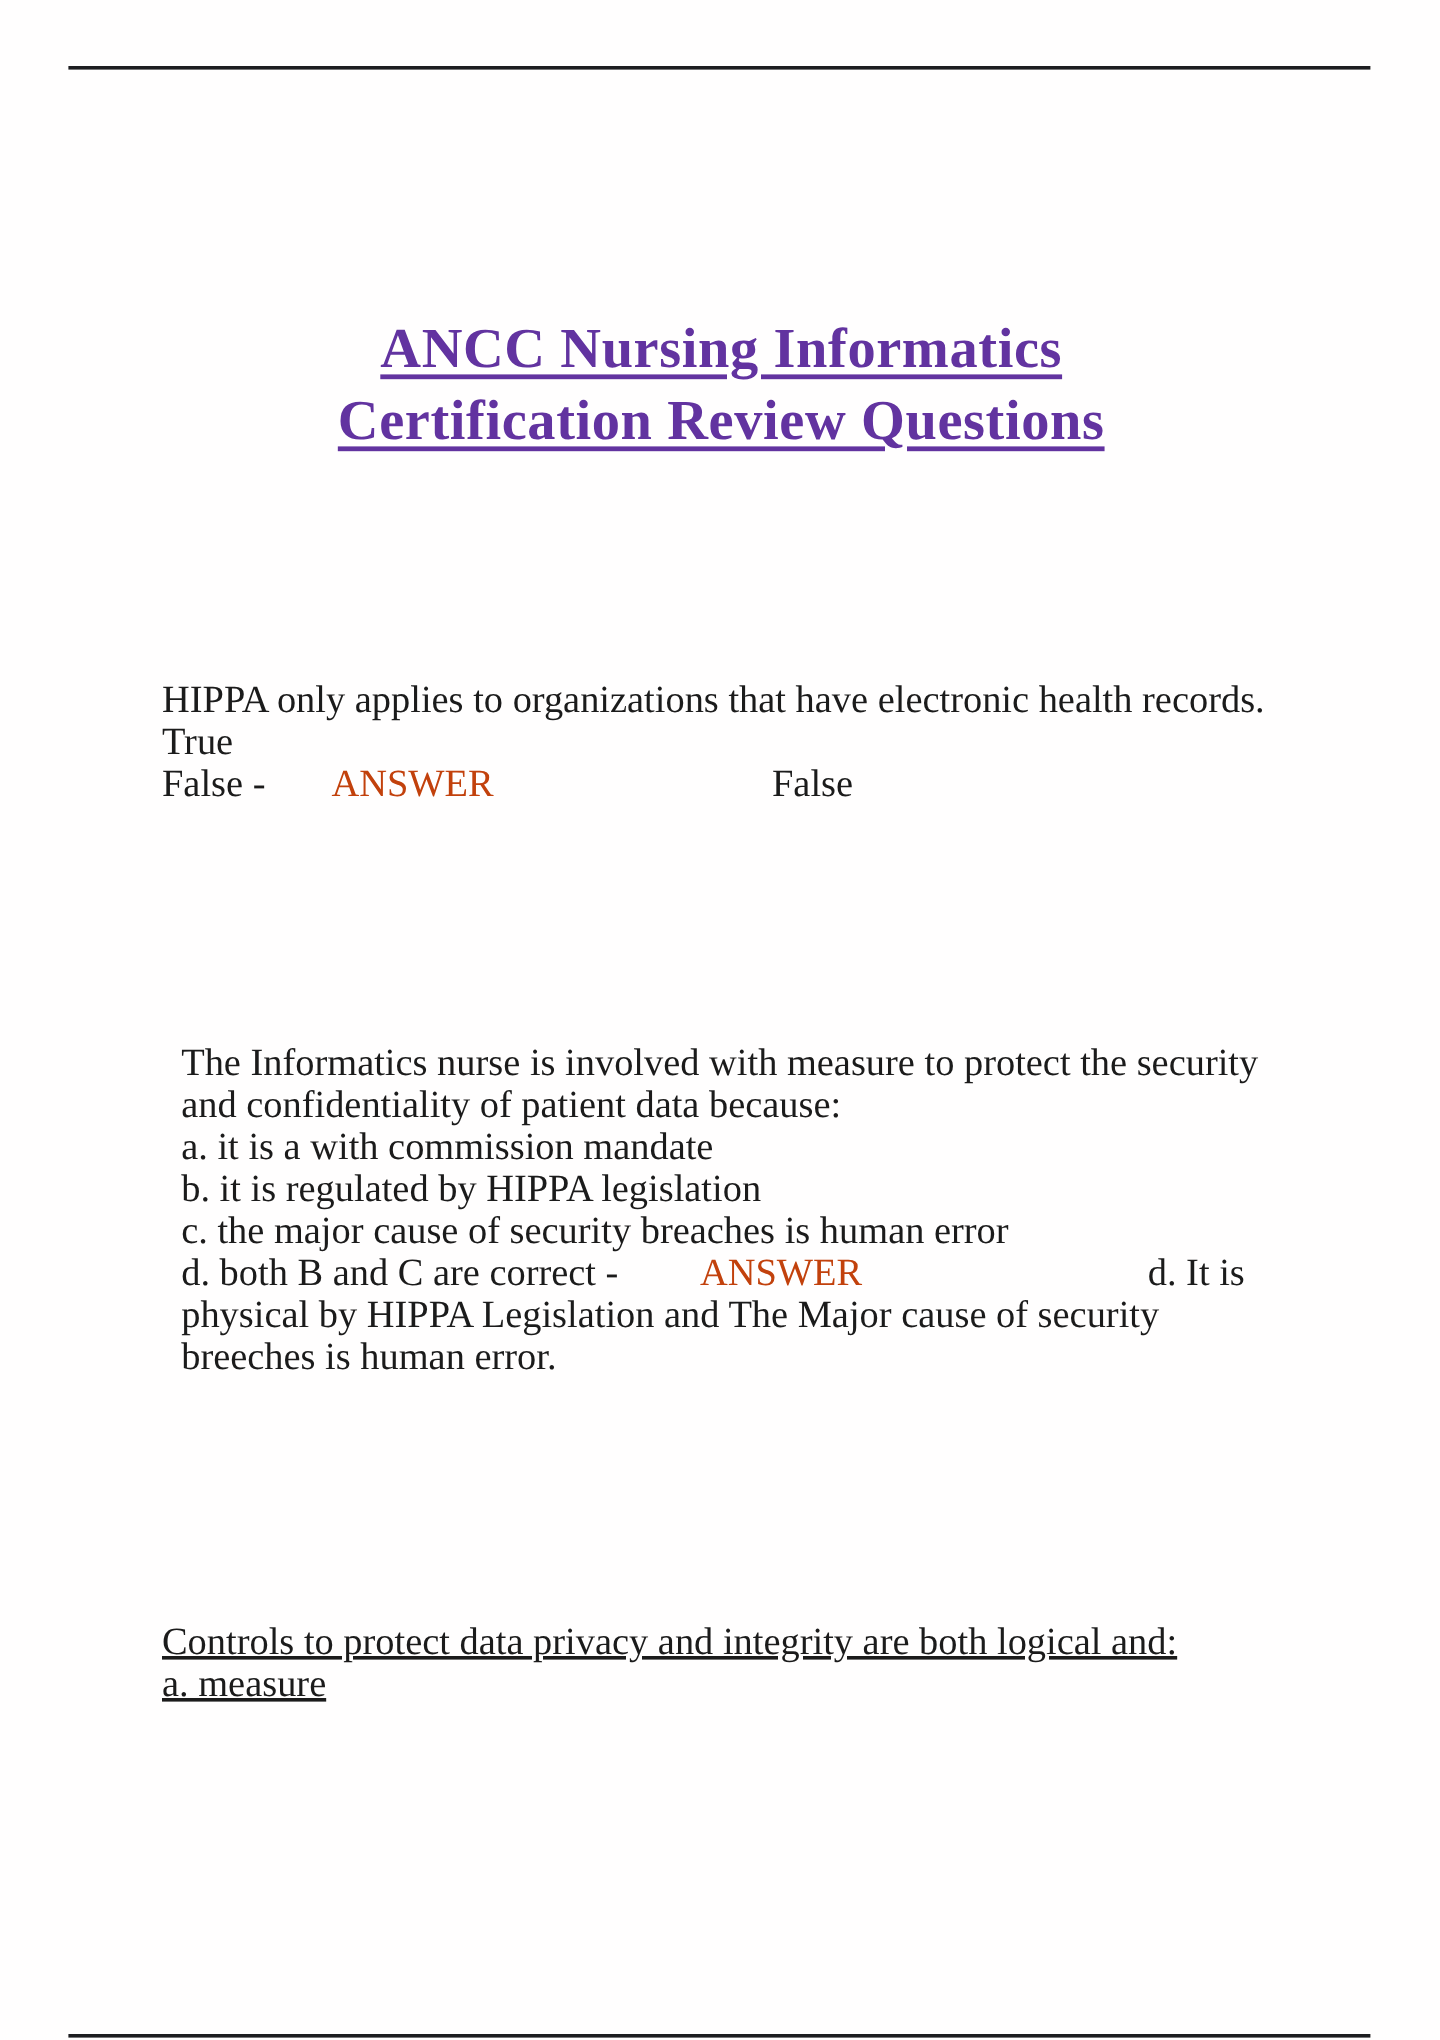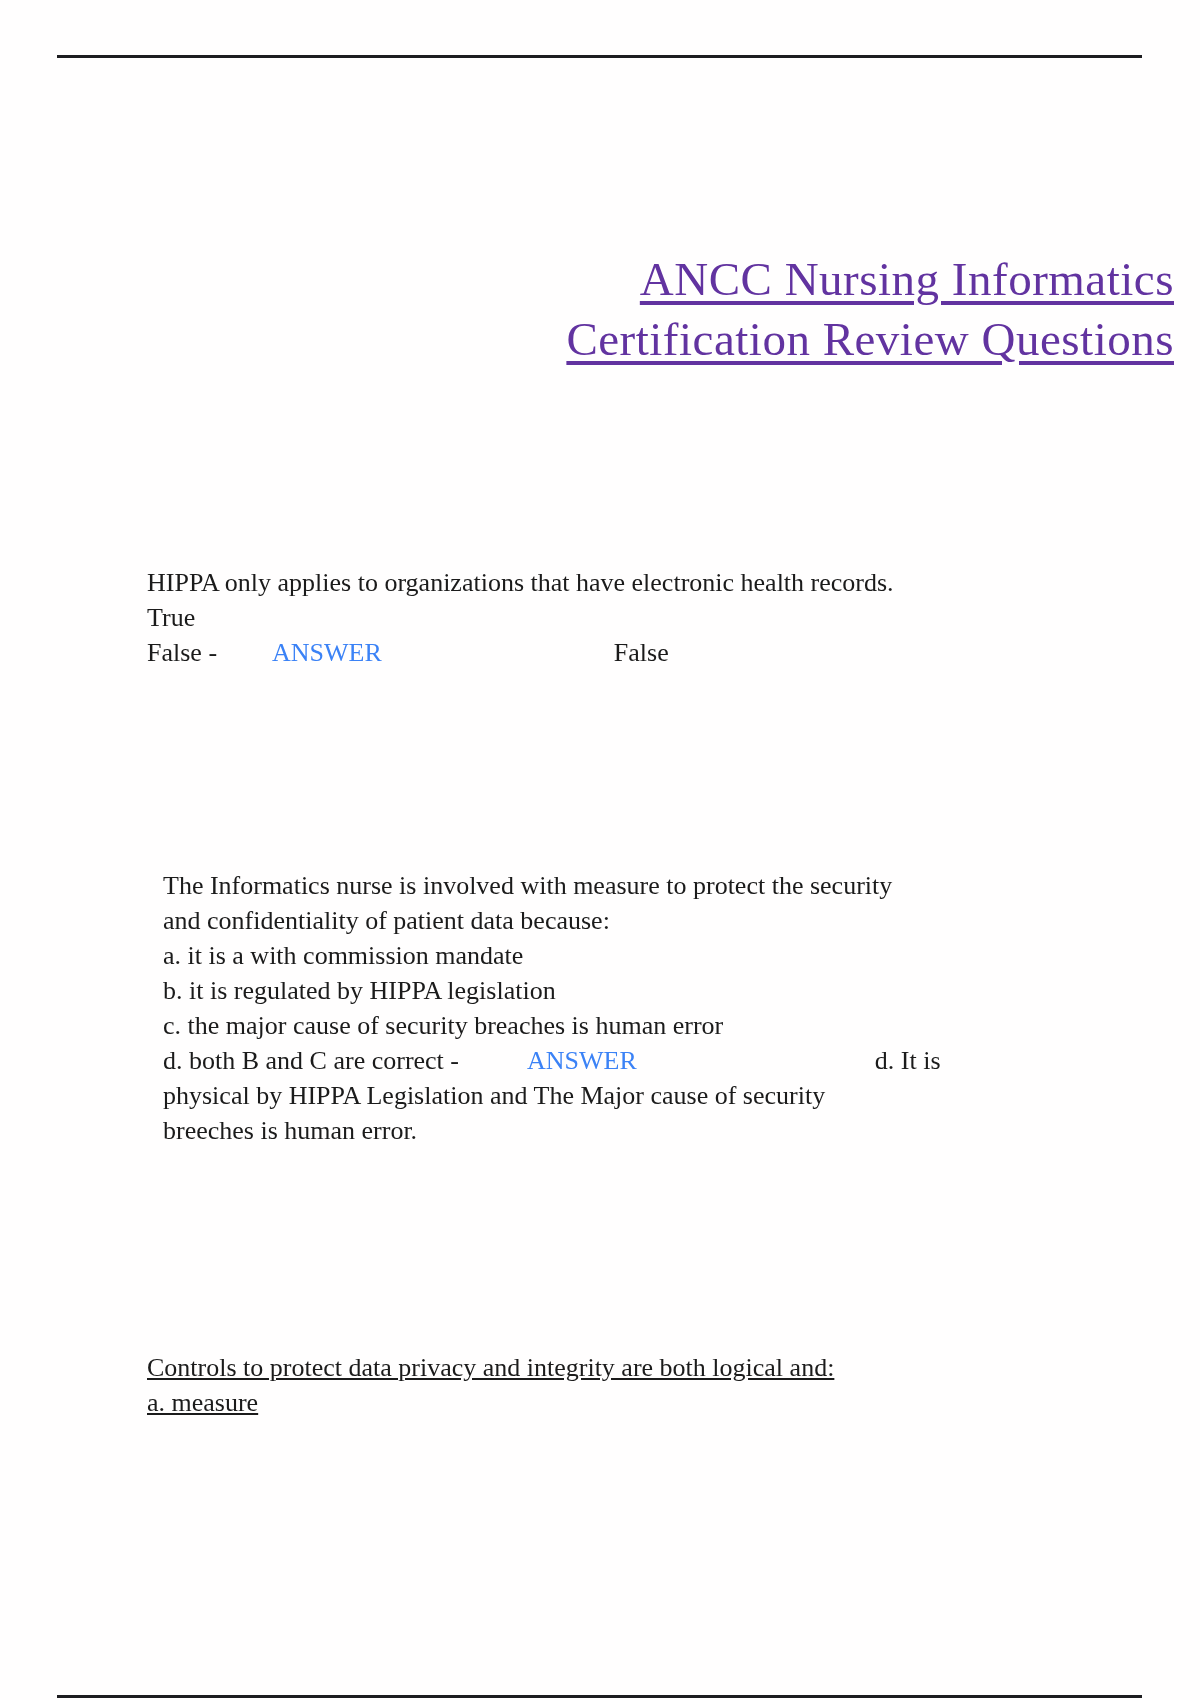--- a/index.html
+++ b/index.html
@@ -24,50 +24,50 @@
     background: #1d1d20;
   }
   .rule-top { top: 55px; }
   .rule-bottom { top: 1695px; }
 
   .doc-title {
     position: absolute;
     top: 245px;
     left: 0;
     width: 1170px;
-    margin: 4px;
-    text-align: right;
+    margin: 16px;
+    text-align: center;
     font-size: 47px;
     line-height: 60px;
-    font-weight: normal;
+    font-weight: bold;
     color: #6233a0;
     letter-spacing: 0.5px;
   }
   .doc-title .title-line {
     display: inline;
     text-decoration: underline;
     text-decoration-thickness: 4px;
     text-underline-offset: 6px;
   }
 
   .q-block {
     position: absolute;
-    left: 147px;
+    left: 135px;
     width: 1000px;
-    font-size: 26px;
+    font-size: 32px;
     line-height: 35px;
   }
   .q1 { top: 565px; }
   .q2 { top: 868px; margin-left: 16px; }
   .q3 { top: 1350px; text-decoration: underline; }
 
   .line { white-space: pre; }
 
   .answer-label {
-    color: #3b82f6;
+    color: #c2410c;
     text-align: center;
   }
   .q1 .answer-label { margin-left: 55px; margin-right: 232px; }
   .q2 .answer-label { margin-left: 68px; margin-right: 238px; }
 </style>
 </head>
 <body>
 
 <div class="page">
 

